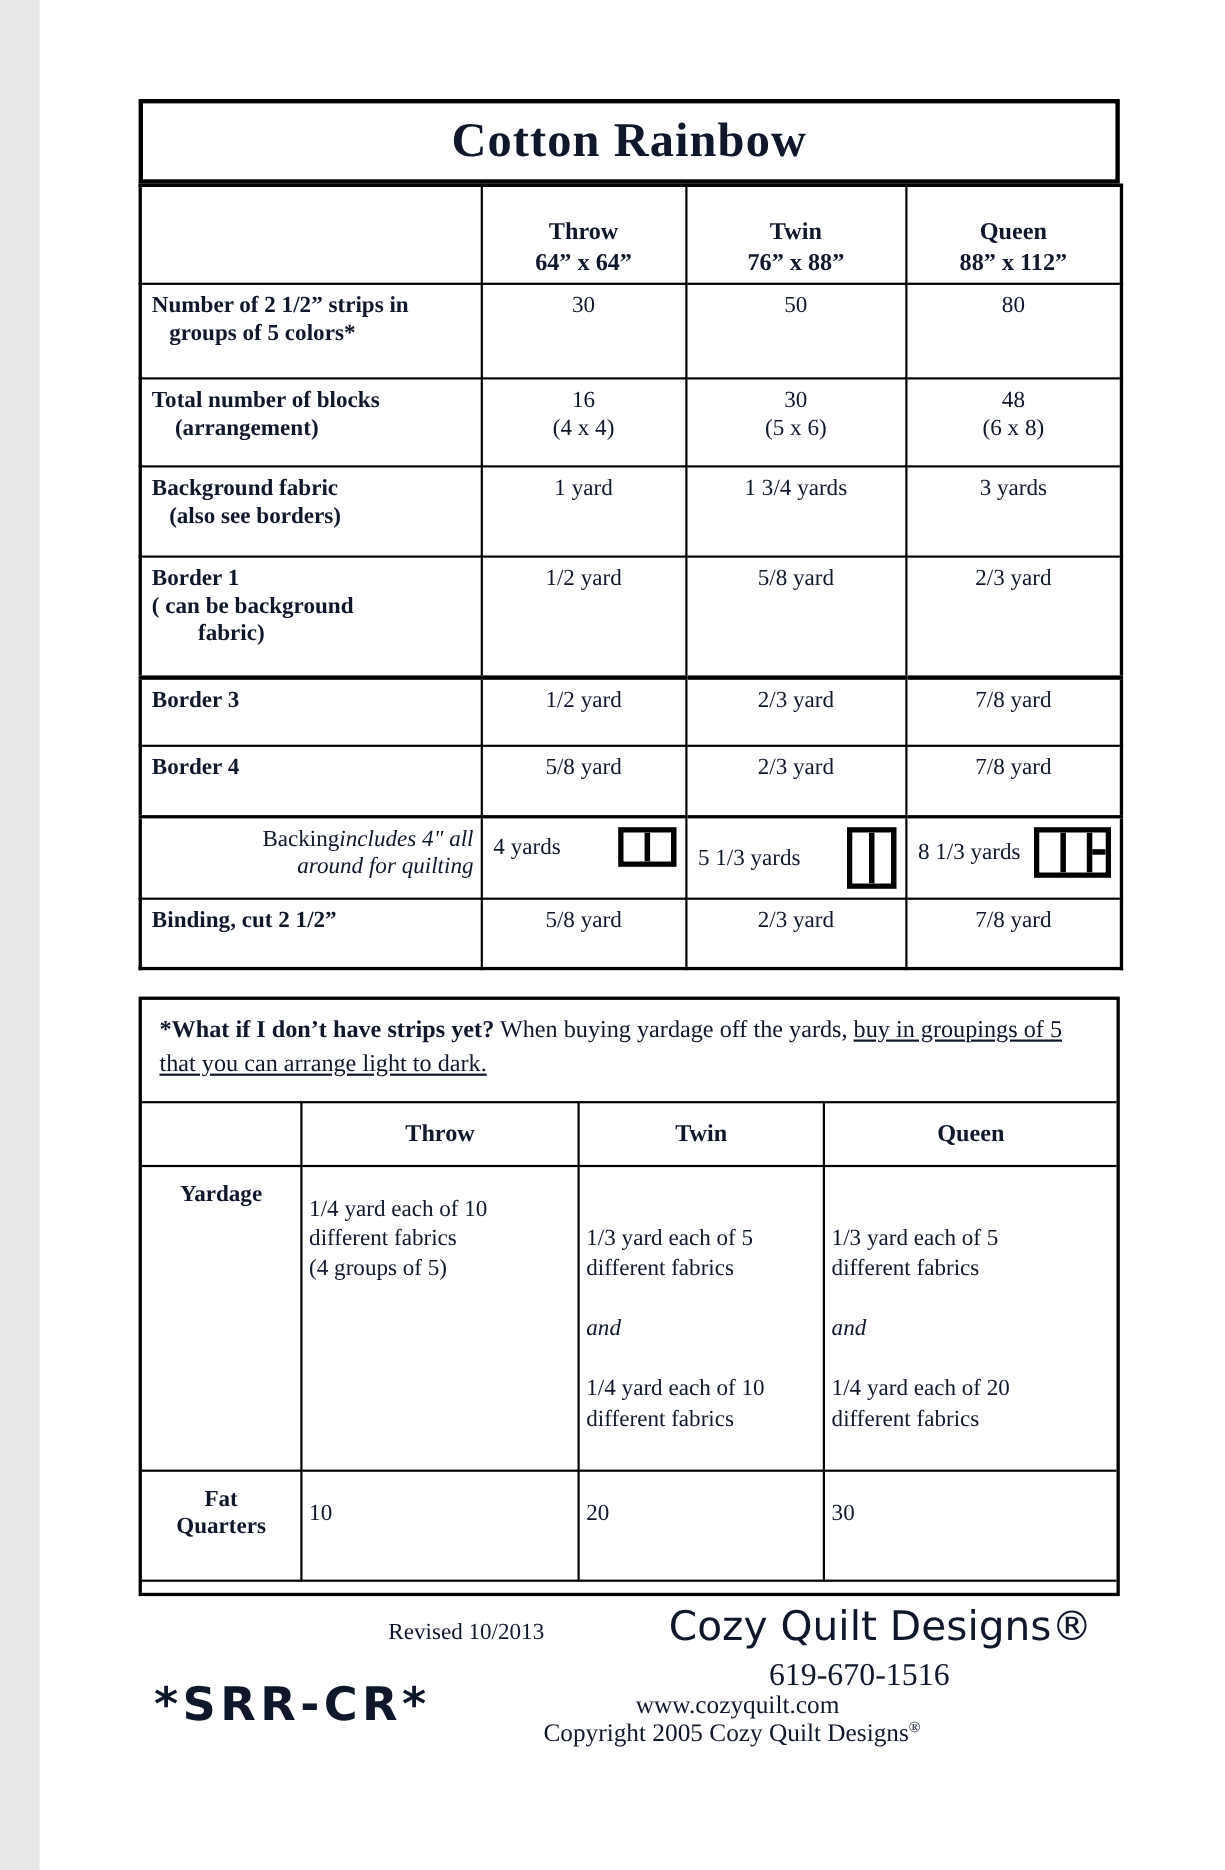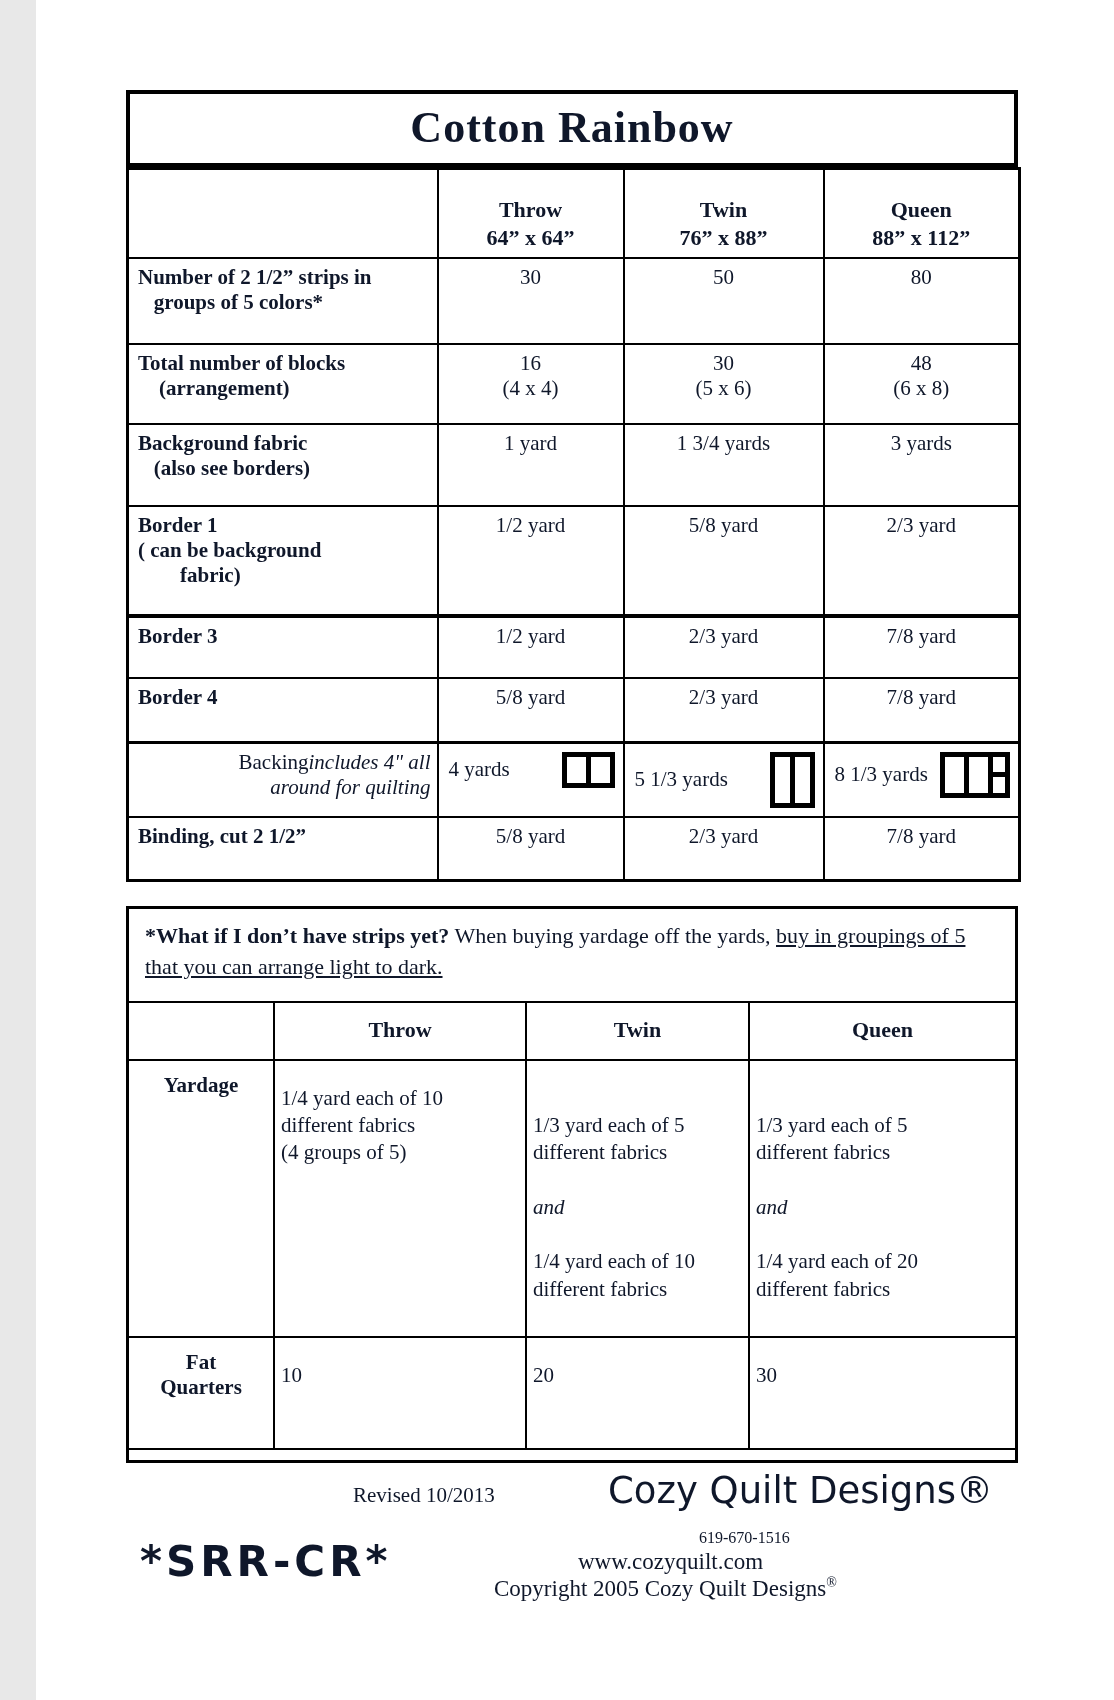--- a/index.html
+++ b/index.html
@@ -56,21 +56,21 @@
   .t2 .lbl2{font-weight:bold;text-align:center;white-space:pre-line;padding-top:12px;}
   .t2 .val2{white-space:pre-line;line-height:1.3;padding-top:24px;}
   .t2 .and{font-style:italic;}
 
   
   .footer{position:relative;height:180px;margin-top:6px;}
   .footer div{position:absolute;white-space:nowrap;}
   .revised{left:227px;top:14px;font-size:21px;}
   .brand{left:482px;top:0px;font-size:37px;font-weight:normal;
          font-family:"DejaVu Sans",sans-serif;letter-spacing:0px;}
-  .phone{left:573px;top:60px;font-size:16px;}
+  .phone{left:573px;top:50px;font-size:29px;}
   .web{left:452px;top:80px;font-size:23px;}
   .copy{left:368px;top:106px;font-size:23px;}
   .copy sup{font-size:14px;}
   .sku{left:14px;top:68px;font-size:42px;font-weight:bold;
        font-family:"DejaVu Sans",sans-serif;letter-spacing:4px;}
 </style>
 </head>
 <body>
 
 <div class="page">
@@ -223,21 +223,21 @@
 different fabrics</div>
           </td>
           <td class="val2">
             <div>1/3 yard each of 5
 different fabrics</div>
             <div class="and">and</div>
             <div>1/4 yard each of 20
 different fabrics</div>
           </td>
         </tr>
-        <tr style="height:112px">
+        <tr style="height:100px">
           <td class="lbl2">Fat
 Quarters</td>
           <td class="val2">10</td>
           <td class="val2">20</td>
           <td class="val2">30</td>
         </tr>
       </tbody>
         </table>
     </div>
 

